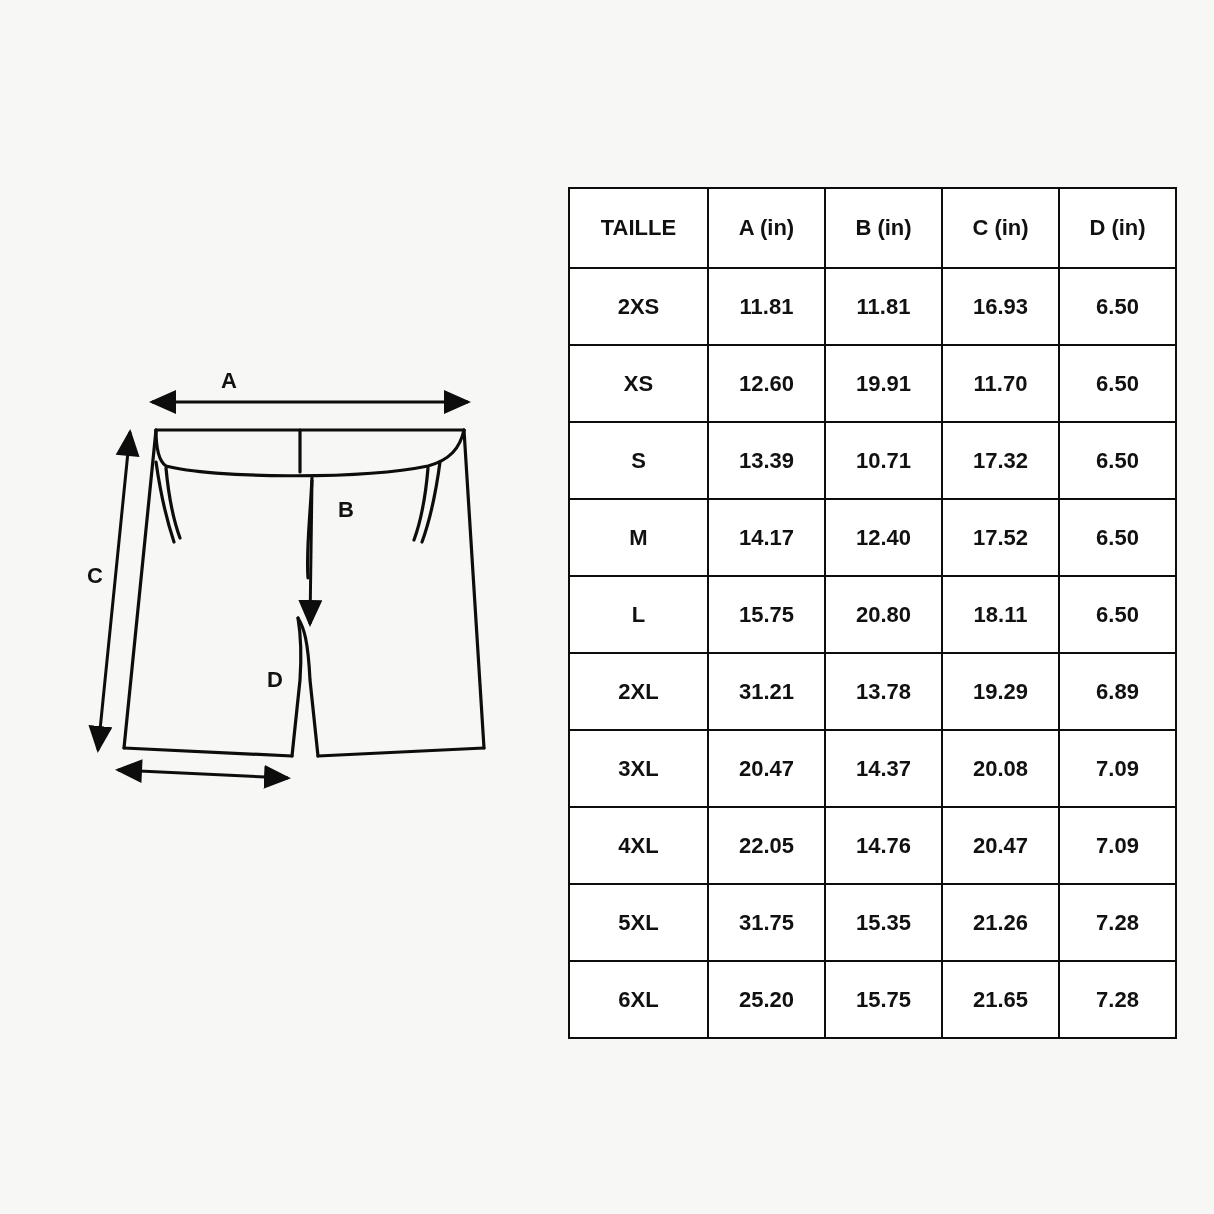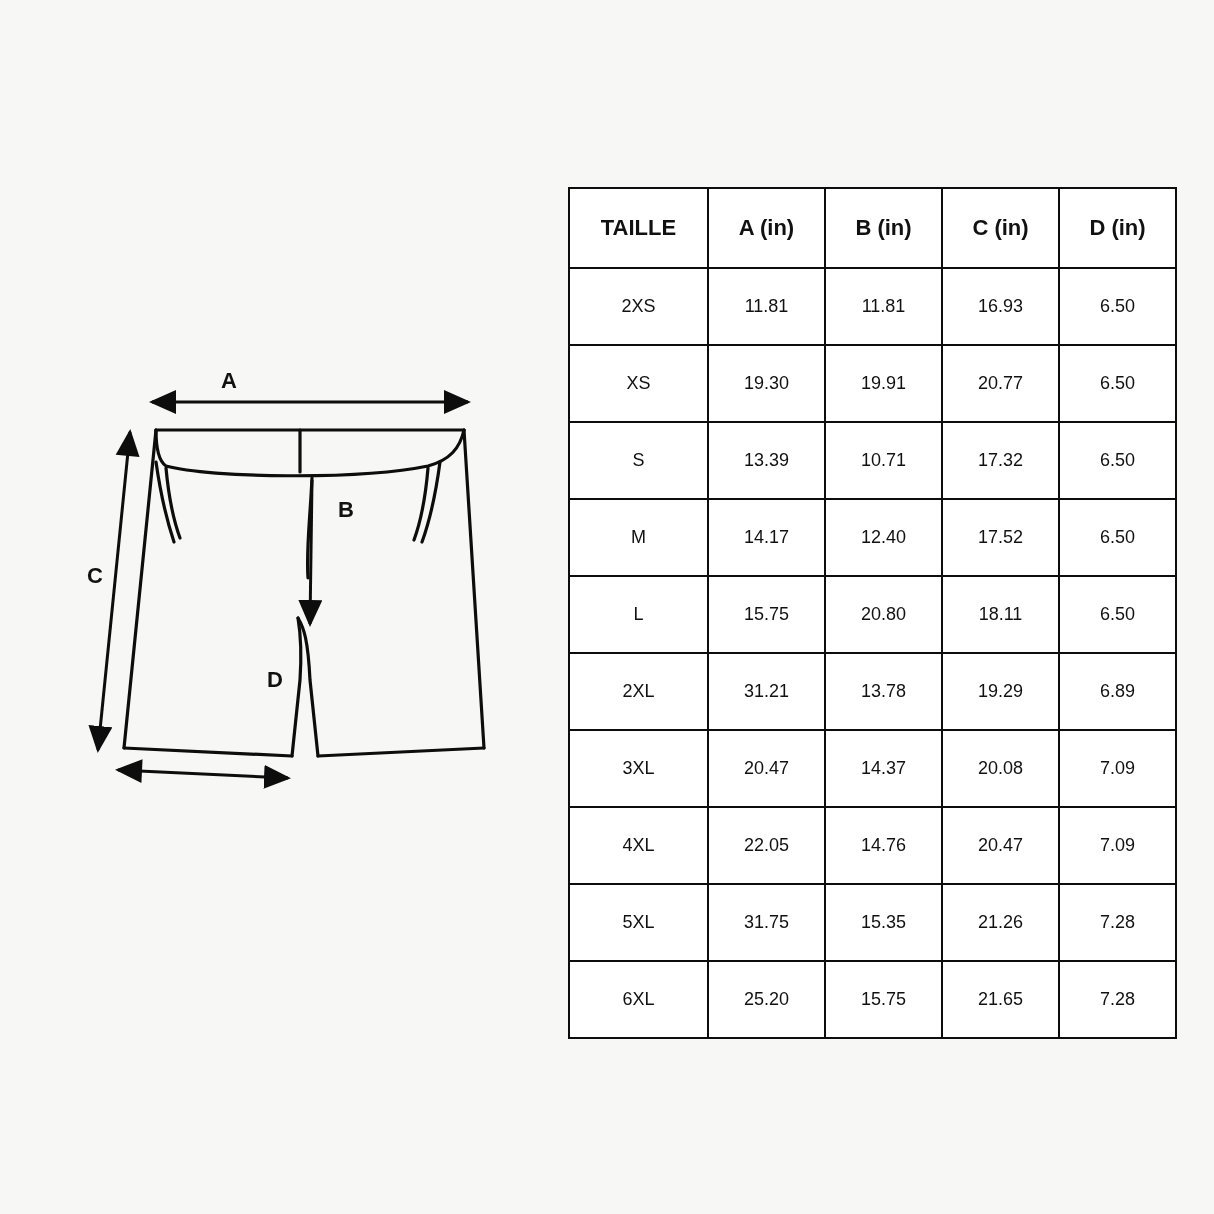--- a/index.html
+++ b/index.html
@@ -58,22 +58,22 @@
     vertical-align: middle;
     font-family: "Liberation Sans", sans-serif;
     color: #111;
   }
   #size-table th {
     font-weight: bold;
     font-size: 22px;
     height: 76px;
   }
   #size-table td {
-    font-weight: normal;
-    font-size: 18px;
+    font-weight: bold;
+    font-size: 22px;
     height: 73px;
   }
   #size-table th.col-size, #size-table td.col-size { width: 135px; }
   #size-table th.col-v,    #size-table td.col-v    { width: 113px; }
 </style>
 </head>
 <body>
 
 <div id="page">
 
@@ -148,23 +148,23 @@
     <tbody id="table-body">
         <tr>
           <td class="col-size">2XS</td>
           <td class="col-v">11.81</td>
           <td class="col-v">11.81</td>
           <td class="col-v">16.93</td>
           <td class="col-v">6.50</td>
         </tr>
         <tr>
           <td class="col-size">XS</td>
-          <td class="col-v">19.30</td>
+          <td class="col-v">12.60</td>
           <td class="col-v">19.91</td>
-          <td class="col-v">20.77</td>
+          <td class="col-v">11.70</td>
           <td class="col-v">6.50</td>
         </tr>
         <tr>
           <td class="col-size">S</td>
           <td class="col-v">13.39</td>
           <td class="col-v">10.71</td>
           <td class="col-v">17.32</td>
           <td class="col-v">6.50</td>
         </tr>
         <tr>

